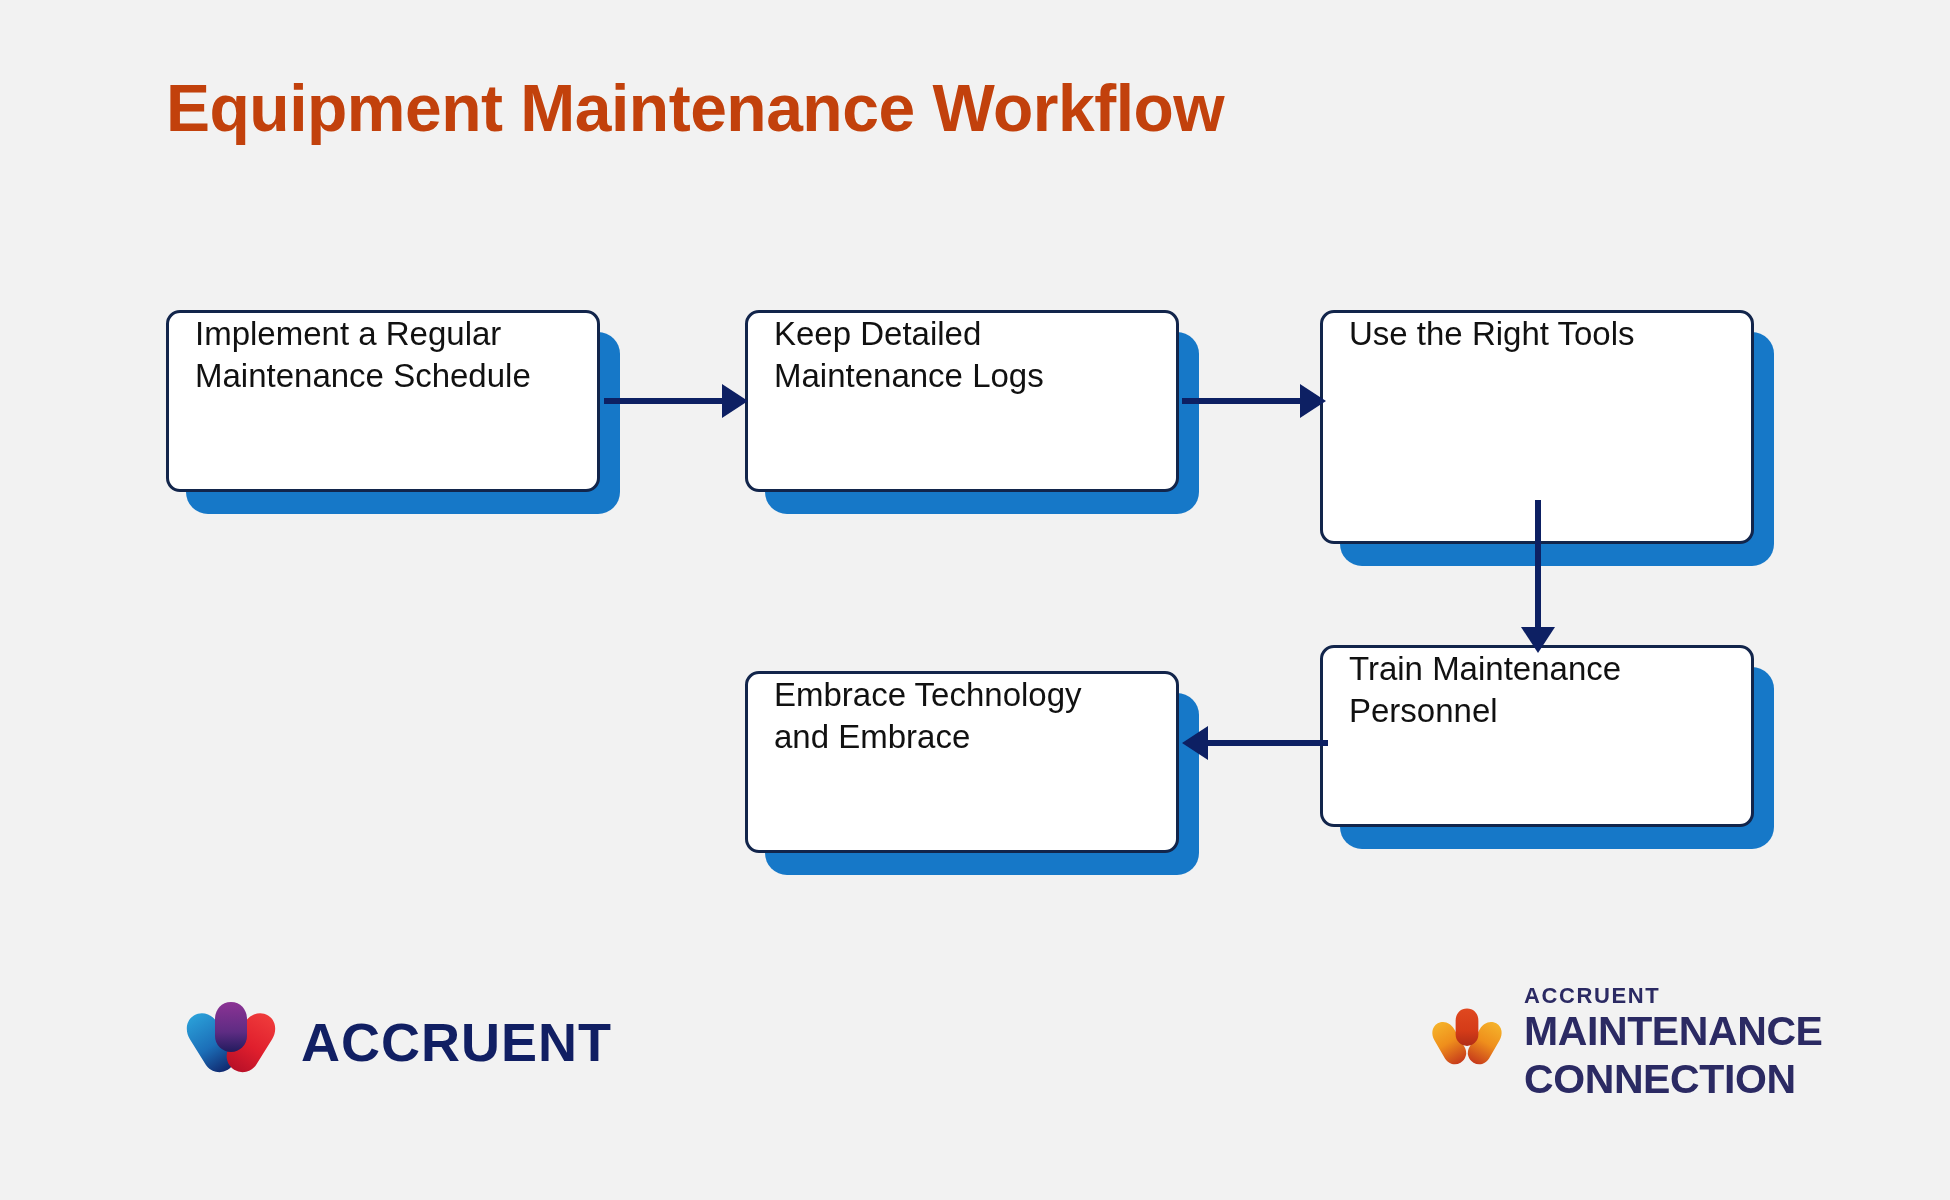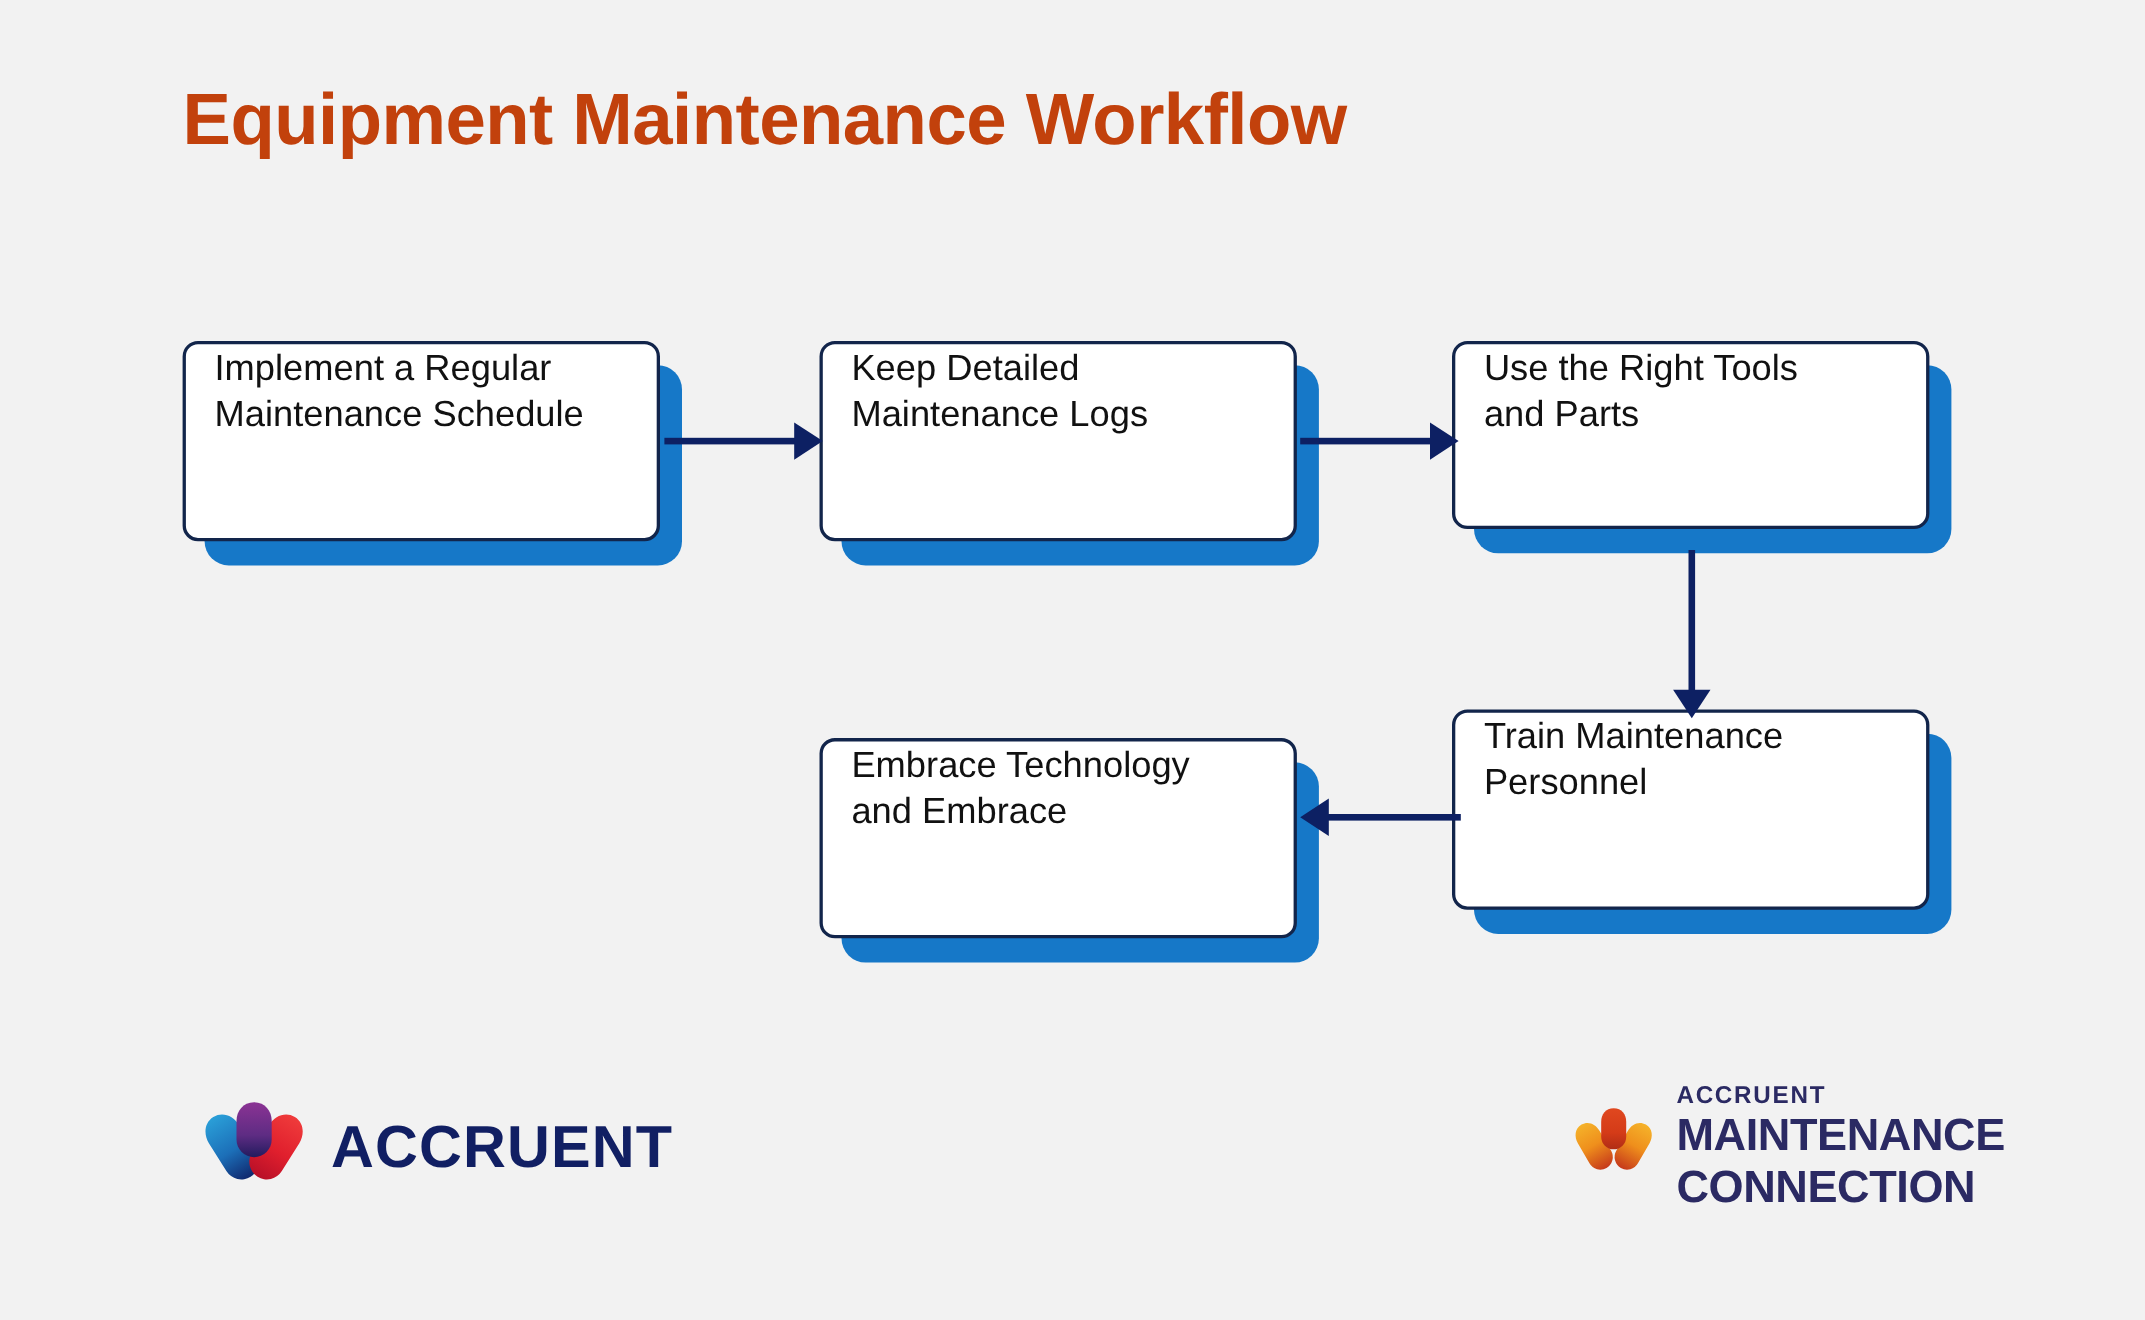--- a/index.html
+++ b/index.html
@@ -195,26 +195,25 @@
         <div>Maintenance Logs</div>
       </div>
     </div>
   </div>
 
   <div class="connector" style="left:1182px; top:384px; width:146px; height:34px;">
     <div class="conn-line-h" style="left:0; top:14px; width:122px;"></div>
     <div class="arrow-right" style="left:118px; top:0;"></div>
   </div>
 
-  <div class="node" style="left:1320px; top:310px; width:434px; height:171px;">
+  <div class="node" style="left:1320px; top:310px; width:434px; height:234px;">
     <div class="node-shadow"></div>
     <div class="node-card">
       <div class="node-label">
         <div>Use the Right Tools</div>
-        <div>and Parts</div>
       </div>
     </div>
   </div>
 
   <div class="connector" style="left:1521px; top:500px; width:34px; height:155px;">
     <div class="conn-line-v" style="left:14px; top:0; height:131px;"></div>
     <div class="arrow-down" style="left:0; top:127px;"></div>
   </div>
 
   <div class="node" style="left:745px; top:671px; width:434px; height:182px;">

